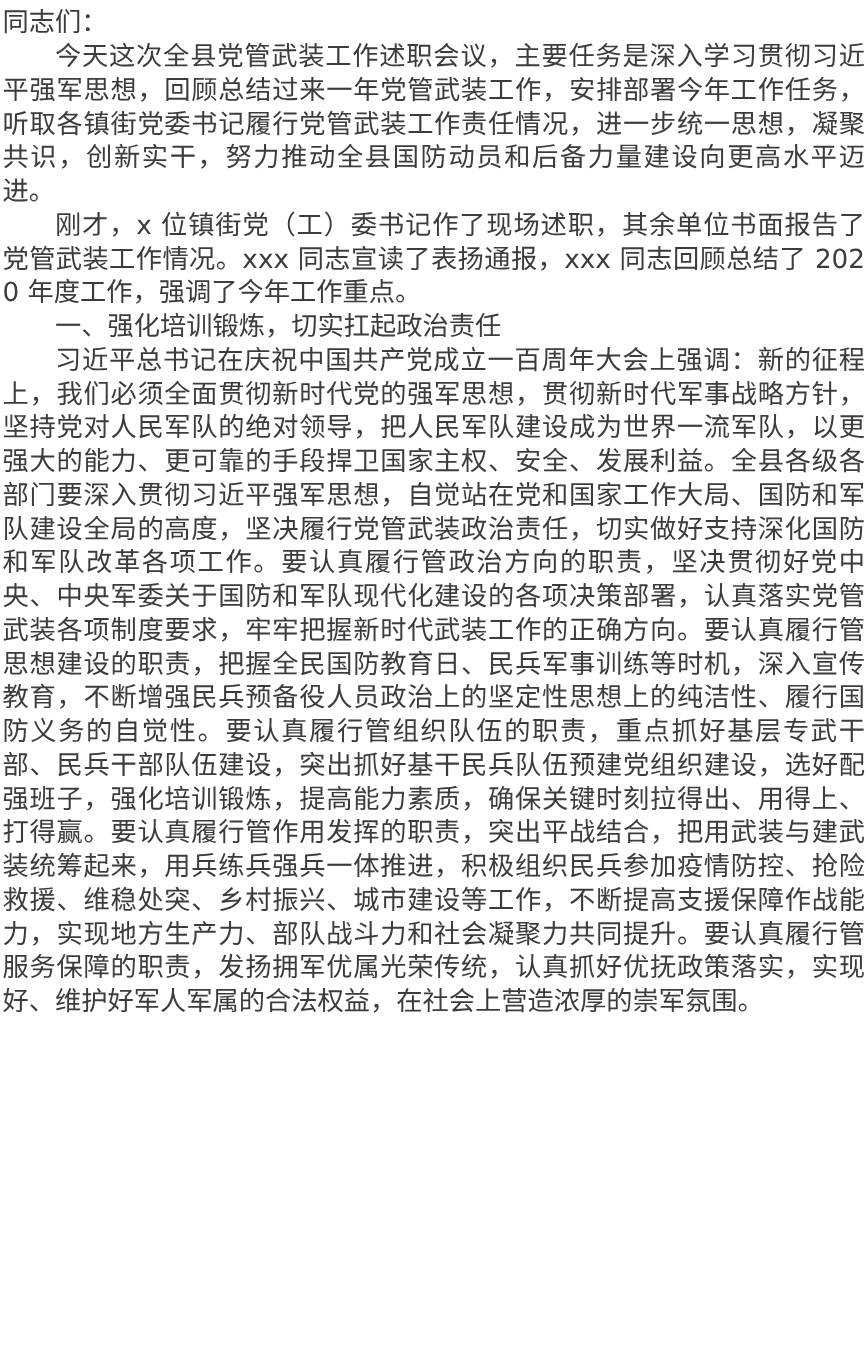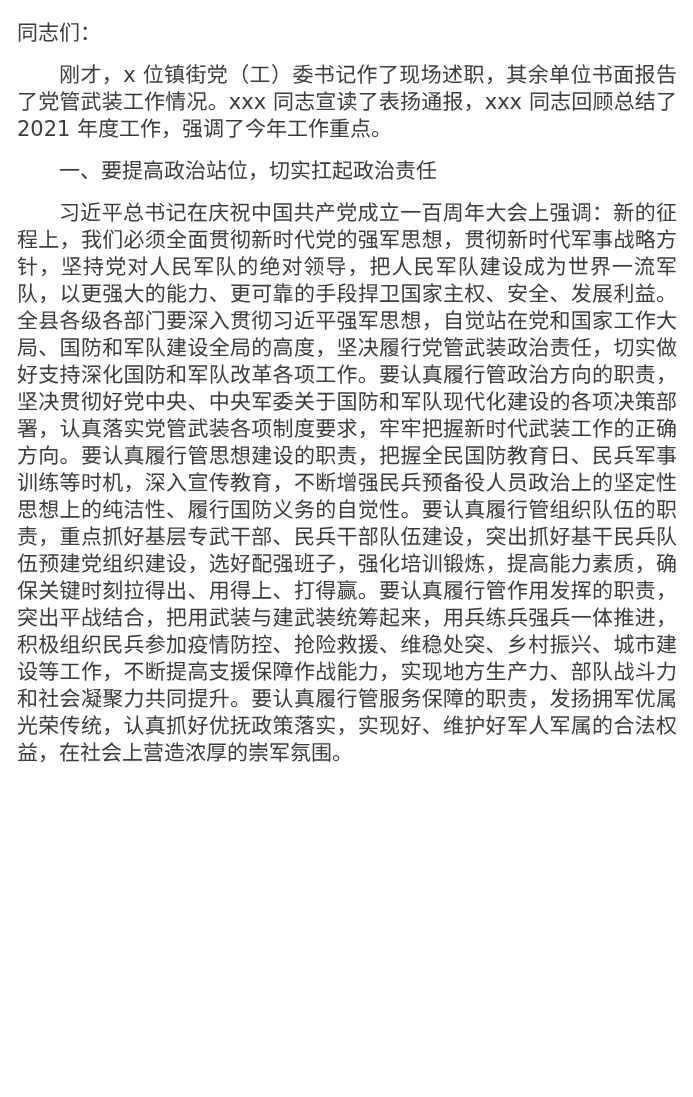--- a/index.html
+++ b/index.html
@@ -18,31 +18,32 @@
     padding: 5px 1px 0 2px;
     font-family: "DejaVu Sans", sans-serif;
     font-size: 21px;
     line-height: 27px;
     color: #3c3c3c;
     text-align: justify;
     text-justify: inter-ideograph;
     word-break: break-all;
   }
   .doc p {
-    margin: 15px;
+    margin: 0;
     padding: 0;
   }
   .para {
     text-indent: 2em;
   }
   .salutation {
     text-indent: 0;
   }
 </style>
 </head>
 <body>
 
 <div class="doc">
   <p class="salutation">同志们：</p>
-  <p class="para">刚才，x 位镇街党（工）委书记作了现场述职，其余单位书面报告了党管武装工作情况。xxx 同志宣读了表扬通报，xxx 同志回顾总结了 2021 年度工作，强调了今年工作重点。</p>
-  <p class="para">一、要提高政治站位，切实扛起政治责任</p>
+  <p class="para">今天这次全县党管武装工作述职会议，主要任务是深入学习贯彻习近平强军思想，回顾总结过来一年党管武装工作，安排部署今年工作任务，听取各镇街党委书记履行党管武装工作责任情况，进一步统一思想，凝聚共识，创新实干，努力推动全县国防动员和后备力量建设向更高水平迈进。</p>
+  <p class="para">刚才，x 位镇街党（工）委书记作了现场述职，其余单位书面报告了党管武装工作情况。xxx 同志宣读了表扬通报，xxx 同志回顾总结了 2020 年度工作，强调了今年工作重点。</p>
+  <p class="para">一、强化培训锻炼，切实扛起政治责任</p>
   <p class="para">习近平总书记在庆祝中国共产党成立一百周年大会上强调：新的征程上，我们必须全面贯彻新时代党的强军思想，贯彻新时代军事战略方针，坚持党对人民军队的绝对领导，把人民军队建设成为世界一流军队，以更强大的能力、更可靠的手段捍卫国家主权、安全、发展利益。全县各级各部门要深入贯彻习近平强军思想，自觉站在党和国家工作大局、国防和军队建设全局的高度，坚决履行党管武装政治责任，切实做好支持深化国防和军队改革各项工作。要认真履行管政治方向的职责，坚决贯彻好党中央、中央军委关于国防和军队现代化建设的各项决策部署，认真落实党管武装各项制度要求，牢牢把握新时代武装工作的正确方向。要认真履行管思想建设的职责，把握全民国防教育日、民兵军事训练等时机，深入宣传教育，不断增强民兵预备役人员政治上的坚定性思想上的纯洁性、履行国防义务的自觉性。要认真履行管组织队伍的职责，重点抓好基层专武干部、民兵干部队伍建设，突出抓好基干民兵队伍预建党组织建设，选好配强班子，强化培训锻炼，提高能力素质，确保关键时刻拉得出、用得上、打得赢。要认真履行管作用发挥的职责，突出平战结合，把用武装与建武装统筹起来，用兵练兵强兵一体推进，积极组织民兵参加疫情防控、抢险救援、维稳处突、乡村振兴、城市建设等工作，不断提高支援保障作战能力，实现地方生产力、部队战斗力和社会凝聚力共同提升。要认真履行管服务保障的职责，发扬拥军优属光荣传统，认真抓好优抚政策落实，实现好、维护好军人军属的合法权益，在社会上营造浓厚的崇军氛围。</p>
 </div>
 
 </body></html>

